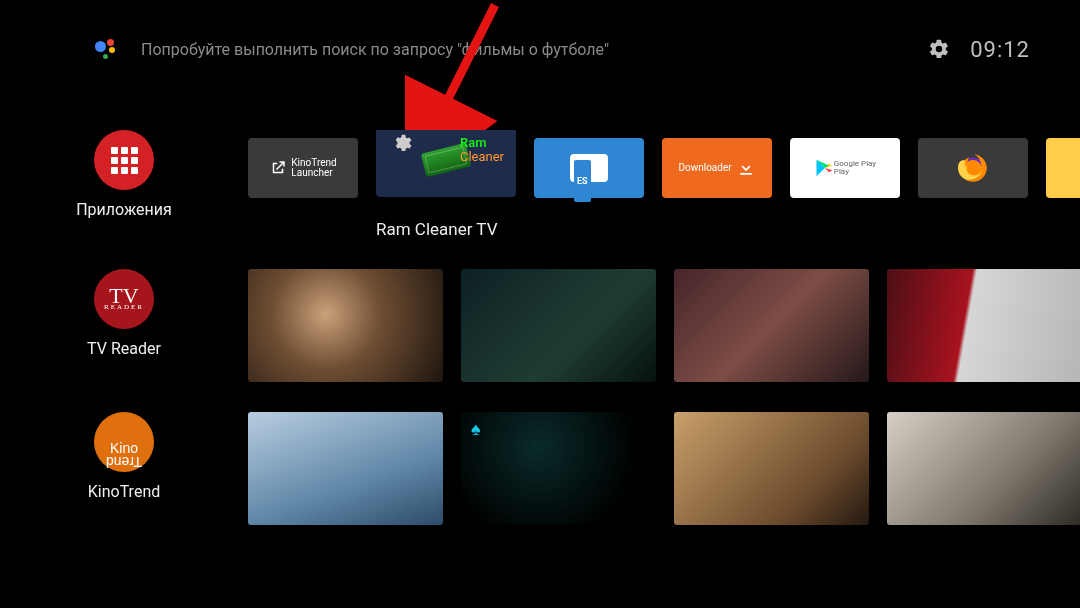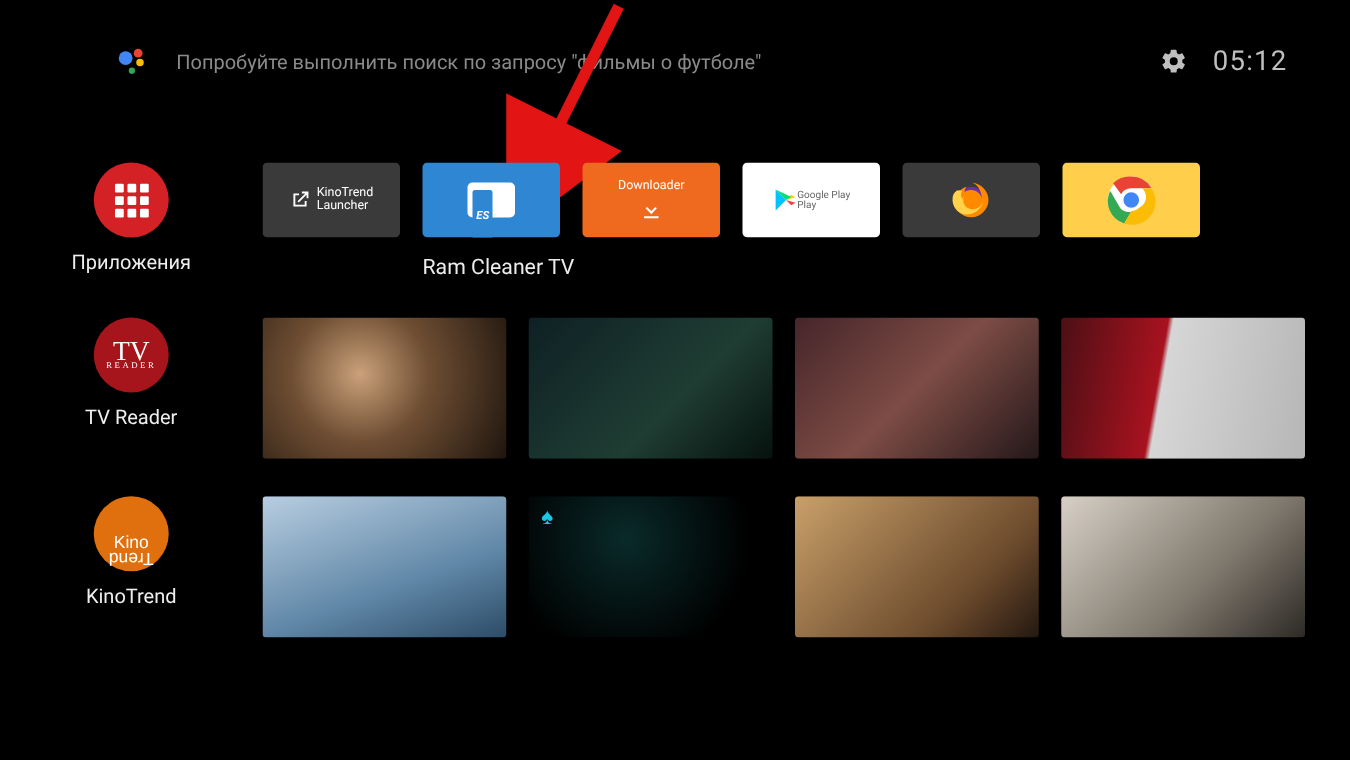--- a/index.html
+++ b/index.html
@@ -36,21 +36,21 @@
   
   .rows { padding-left: 0; }
 
   .row {
     display: flex;
     align-items: flex-start;
     padding-top: 30px;
   }
 
   .row-header {
-    width: 210px;
+    width: 248px;
     flex-shrink: 0;
     display: flex;
     flex-direction: column;
     align-items: center;
     padding-top: 0;
   }
   .row-header .circle {
     width: 60px; height: 60px; border-radius: 50%;
     display:flex; align-items:center; justify-content:center;
     margin-bottom: 10px;
@@ -121,23 +121,23 @@
   .t-sideload .txt{ font-size:10px; line-height:1; text-align:left;}
   .t-ram { background:#1e2b4a; }
   .t-ram .chip { width:46px; height:24px; background:linear-gradient(180deg,#2fa02f,#126312); border-radius:3px; transform:rotate(-14deg); position:relative;}
   .t-ram .chip::before{content:""; position:absolute; inset:3px; border:1px solid rgba(255,255,255,.25); border-radius:2px;}
   .t-ram .ramtxt{ position:absolute; right:12px; top:14px; text-align:left; font-size:13px; line-height:1.05;}
   .t-ram .ramtxt b{ color:#16ec16; display:block; font-weight:600;}
   .t-ram .ramtxt span{ color:#ff9a2f;}
   .t-ram .gear{ position:absolute; left:14px; top:10px; color:#ddd;}
   .t-es { background:#2f86d2; }
   .t-es .esbox{ width:38px; height:28px; background:#fff; border-radius:4px; position:relative;}
-  .t-es .eslabel{ position:absolute; left:4px; top:6px; background:#2f86d2; color:#fff; font-size:9px; font-style:italic; font-weight:700; padding:16px 3px; border-radius:2px;}
+  .t-es .eslabel{ position:absolute; left:4px; top:6px; background:#2f86d2; color:#fff; font-size:9px; font-weight:700; padding:16px 3px; border-radius:2px;}
   .t-downloader { background:#ef6a1f; }
-  .t-downloader .dl{ display:flex; align-items:center; gap:4px;flex-direction:column;}
+  .t-downloader .dl{ display:flex; align-items:center; gap:4px;}
   .t-downloader .dl span{ font-size:10px;}
   .t-play { background:#fff; color:#555;}
   .t-play .inner{display:flex; align-items:center; gap:0;}
   .t-play .pt{ font-size:8px; line-height:1; text-align:left; color:#666;}
   .t-firefox { background:#3a3a3a;}
   .t-chrome { background:#ffcf4b;}
   .t-chrome svg, .t-firefox svg { display:block; }
 
 </style>
 </head>
@@ -156,21 +156,21 @@
   <div class="assistant-logo">
     <span class="dot blue"></span>
       <span class="dot red"></span>
       <span class="dot yellow"></span>
       <span class="dot green"></span>
   </div>
   <div class="search-hint">Попробуйте выполнить поиск по запросу "фильмы о футболе"</div>
   <svg class="settings-icon" viewBox="0 0 24 24">
     <path fill="currentColor" d="M19.4 13a7.5 7.5 0 0 0 .1-1 7.5 7.5 0 0 0-.1-1l2.1-1.6a.5.5 0 0 0 .1-.6l-2-3.5a.5.5 0 0 0-.6-.2l-2.5 1a7.3 7.3 0 0 0-1.7-1l-.4-2.6A.5.5 0 0 0 13.9 2h-4a.5.5 0 0 0-.5.4L9 5a7.3 7.3 0 0 0-1.7 1l-2.5-1a.5.5 0 0 0-.6.2l-2 3.5a.5.5 0 0 0 .1.6L4.4 11a7.5 7.5 0 0 0-.1 1 7.5 7.5 0 0 0 .1 1l-2.1 1.6a.5.5 0 0 0-.1.6l2 3.5a.5.5 0 0 0 .6.2l2.5-1a7.3 7.3 0 0 0 1.7 1l.4 2.6a.5.5 0 0 0 .5.4h4a.5.5 0 0 0 .5-.4l.4-2.6a7.3 7.3 0 0 0 1.7-1l2.5 1a.5.5 0 0 0 .6-.2l2-3.5a.5.5 0 0 0-.1-.6Zm-7.4 2.5A3.5 3.5 0 1 1 15.5 12 3.5 3.5 0 0 1 12 15.5Z"></path>
   </svg>
-  <div class="clock">05:12</div>
+  <div class="clock">09:12</div>
 </div>
 
 <div class="rows">
 
   <div class="row" style="padding-top:60px">
     <div class="row-header">
       <div class="circle" style="background:#d32125">
         <div class="grid9">
           <span></span>
             <span></span>
@@ -194,20 +194,27 @@
             <svg width="18" height="18" viewBox="0 0 24 24">
                 <path fill="#fff" d="M14 3h7v7h-2V6.4l-8.3 8.3-1.4-1.4L17.6 5H14V3zM5 5h6v2H7v10h10v-4h2v6H5V5z"></path>
               </svg>
             <div class="txt">
                 <div>KinoTrend</div>
                 <div>Launcher</div>
               </div>
           </div>
         </div>
 
+        <div class="app-tile t-ram selected">
+          <svg class="gear" width="22" height="22" viewBox="0 0 24 24">
+              <path fill="#ccc" d="M12 8a4 4 0 1 0 4 4 4 4 0 0 0-4-4Zm9.4 4a7.5 7.5 0 0 0-.1-1l2.1-1.6-2-3.5-2.5 1a7.3 7.3 0 0 0-1.7-1L16.8 3h-4l-.4 2.6a7.3 7.3 0 0 0-1.7 1l-2.5-1-2 3.5L8.3 11a7.5 7.5 0 0 0 0 2l-2.1 1.6 2 3.5 2.5-1a7.3 7.3 0 0 0 1.7 1l.4 2.6h4l.4-2.6a7.3 7.3 0 0 0 1.7-1l2.5 1 2-3.5L21.3 13a7.5 7.5 0 0 0 .1-1Z"></path>
+            </svg>
+          <div class="chip"></div>
+          <div class="ramtxt"><b>Ram</b><span>Cleaner</span></div>
+        </div>
 
         <div class="app-tile t-es">
           <div class="esbox">
               <span class="eslabel">ES</span>
             </div>
         </div>
 
         <div class="app-tile t-downloader">
           <div class="dl">
               <span>Downloader</span>

